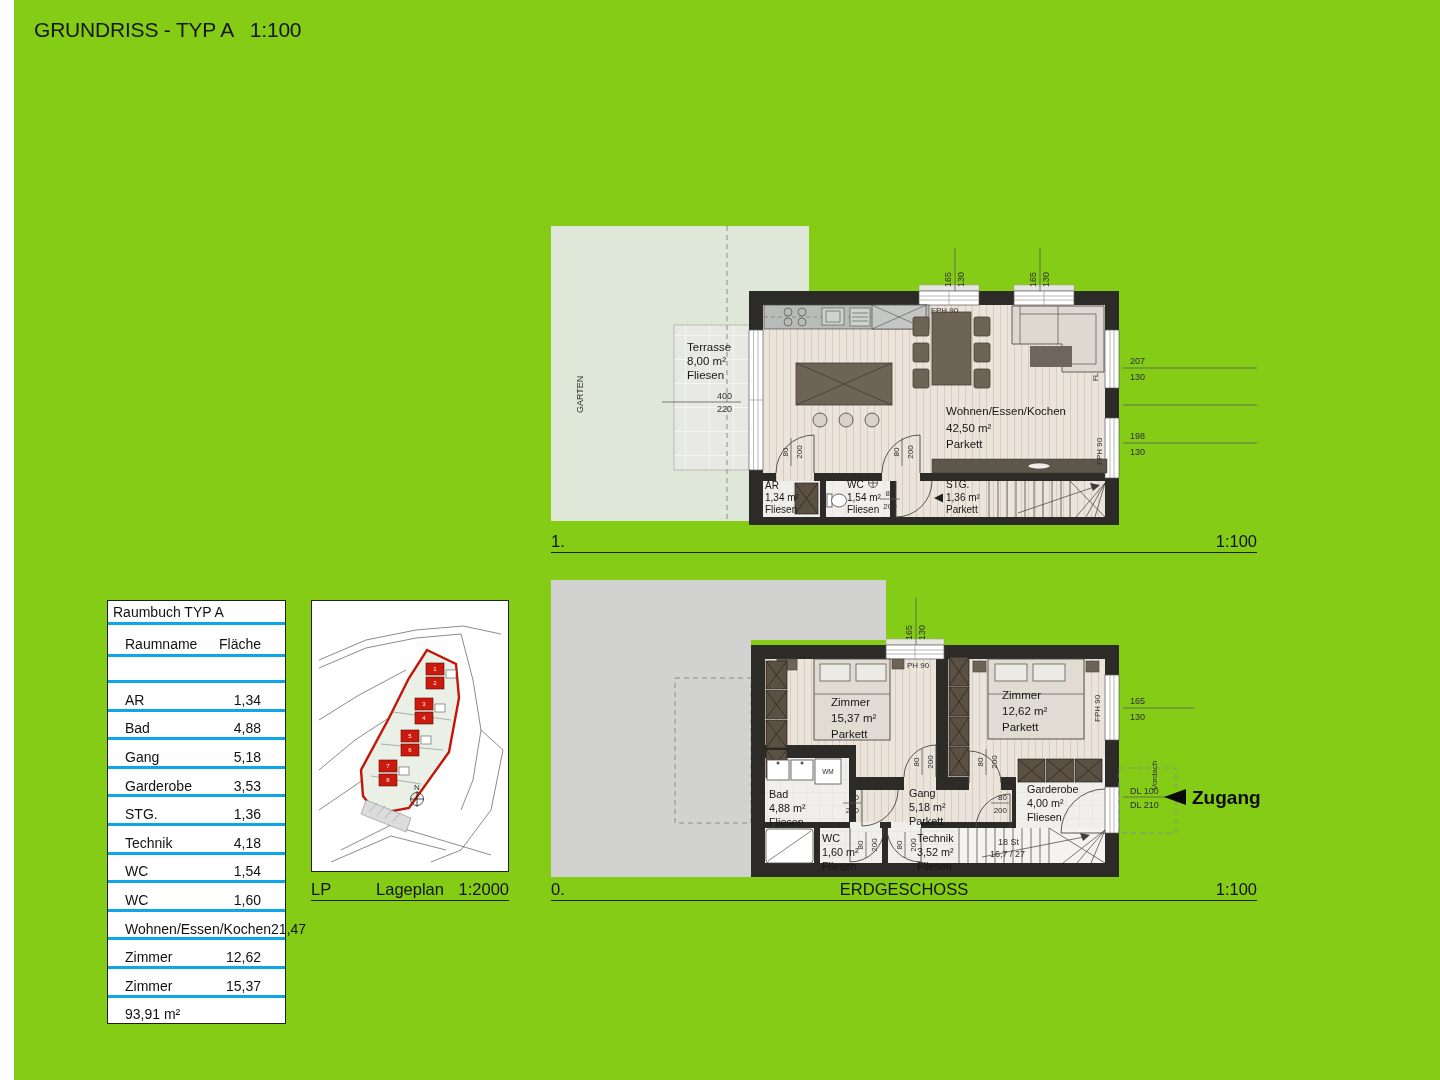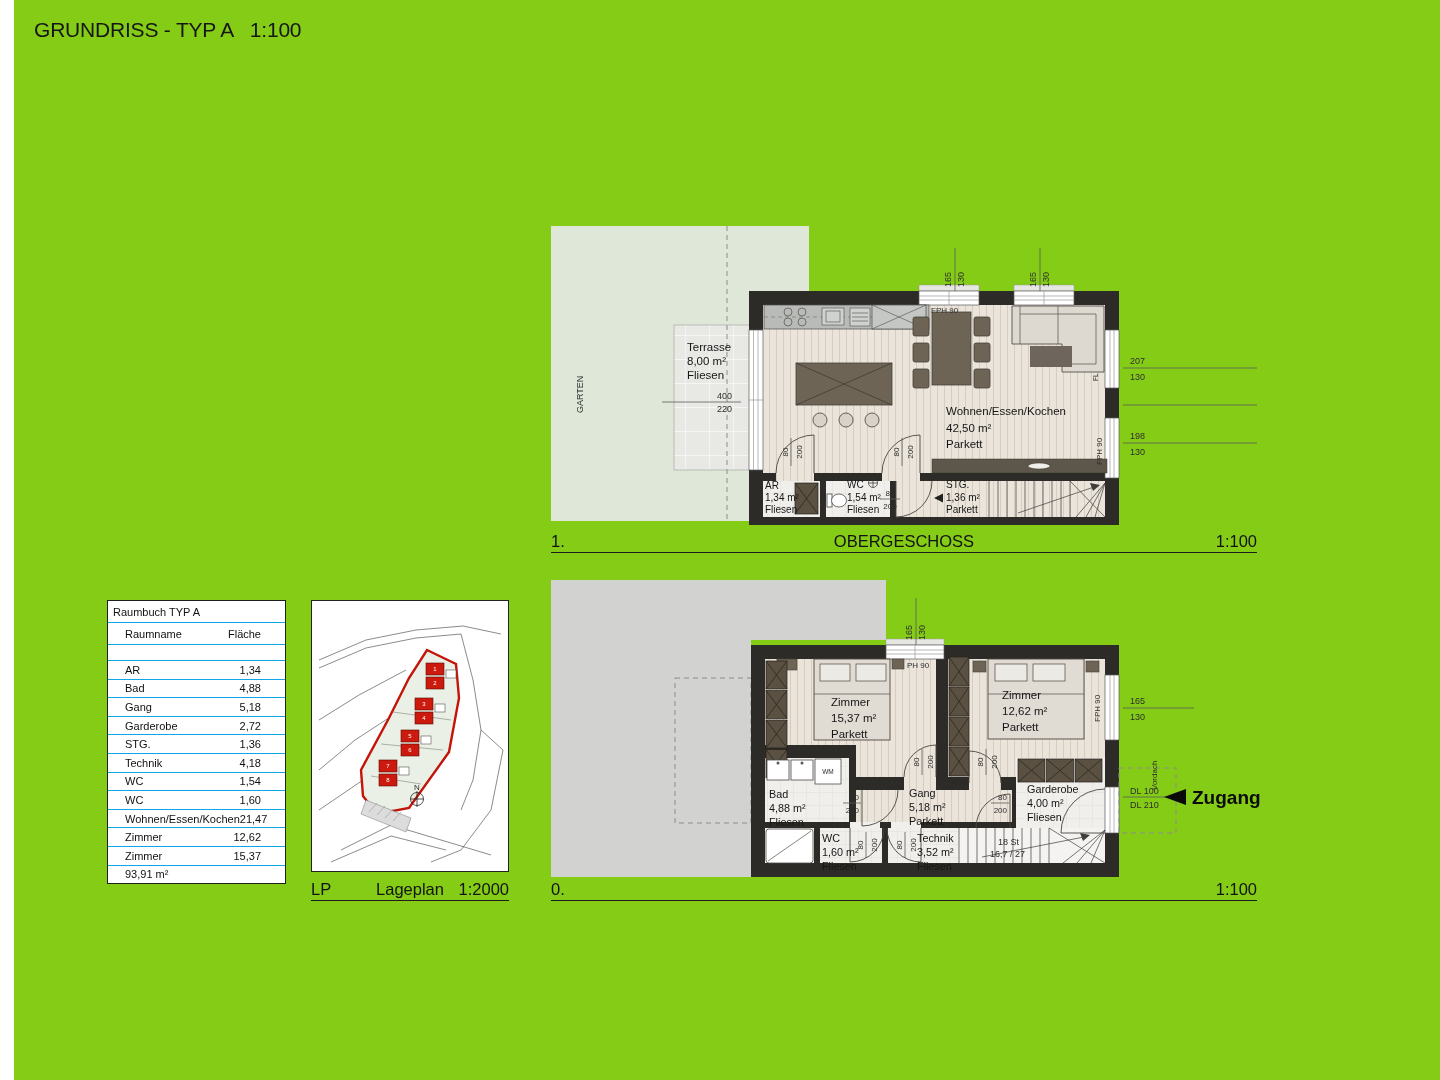--- a/index.html
+++ b/index.html
@@ -7,23 +7,23 @@
   #sheet{position:absolute;left:14px;top:0;width:1440px;height:1080px;background:#84cc16}
   .abs{position:absolute}
   
   #title{left:20px;top:18px;font-size:21px;letter-spacing:-0.2px;color:#161616;white-space:pre}
   
   .caption{position:absolute;height:21px;border-bottom:1.5px solid #1d1d1d;font-size:16.5px;color:#121212}
   .cap-l{position:absolute;left:0;bottom:1px}
   .cap-c{position:absolute;left:0;right:0;text-align:center;bottom:1px}
   .cap-r{position:absolute;right:0;bottom:1px}
   
-  #rbt{left:93px;top:600px;width:177px;border:1.6px solid #1f1f1f;background:#fff;font-size:11px}
+  #rbt{left:93px;top:600px;width:177px;border:1.6px solid #1f1f1f;background:#fff;font-size:14px}
   .rbt-row{position:relative;display:flex;justify-content:space-between;align-items:center;
-    height:17.6px;border-top:1px solid #0ea5e9;padding:0 24px 0 17px}
+    height:17.6px;border-top:3px solid #0ea5e9;padding:8px 24px 0 17px}
   .rbt-title{height:21px;padding:0 4px 0 5px;border-top:none;justify-content:flex-start}
   .rbt-head{height:21px}
   .rbt-blank{height:15px}
   .rbt-total{justify-content:flex-start}
   
   .t12{font:11.5px "Liberation Sans",sans-serif;fill:#161616}
   .t11{font:10.8px "Liberation Sans",sans-serif;fill:#161616}
   .t10{font:10px "Liberation Sans",sans-serif;fill:#161616}
   .t9{font:9px "Liberation Sans",sans-serif;fill:#2e2e2e}
   .t8{font:8px "Liberation Sans",sans-serif;fill:#2e2e2e}
@@ -65,21 +65,21 @@
     <div class="rbt-row">
         <span>Bad</span>
         <span>4,88</span>
       </div>
     <div class="rbt-row">
         <span>Gang</span>
         <span>5,18</span>
       </div>
     <div class="rbt-row">
         <span>Garderobe</span>
-        <span>2,72</span>
+        <span>3,53</span>
       </div>
     <div class="rbt-row">
         <span>STG.</span>
         <span>1,36</span>
       </div>
     <div class="rbt-row">
         <span>Technik</span>
         <span>4,18</span>
       </div>
     <div class="rbt-row">
@@ -577,25 +577,25 @@
       <line x1="1109" y1="797" x2="1152" y2="797" class="dim"></line>
       <text x="1116" y="794" class="t9">DL 100</text>
       <text x="1116" y="808" class="t9">DL 210</text>
       <polygon points="1150,797 1172,789 1172,805" fill="#0a0a0a"></polygon>
       <text x="1178" y="804" class="zug">Zugang</text>
     </g>
   </svg>
 
   <div class="caption" style="left:537px;top:531px;width:706px">
     <span class="cap-l">1.</span>
-    <span class="cap-c">OBERGESCHOSS</span>
     <span class="cap-r">1:100</span>
   </div>
   <div class="caption" style="left:537px;top:879px;width:706px">
     <span class="cap-l">0.</span>
+    <span class="cap-c">ERDGESCHOSS</span>
     <span class="cap-r">1:100</span>
   </div>
   <div class="caption" style="left:297px;top:879px;width:198px">
     <span class="cap-l">LP</span>
     <span class="cap-c">Lageplan</span>
     <span class="cap-r">1:2000</span>
   </div>
 
 </div>
 

